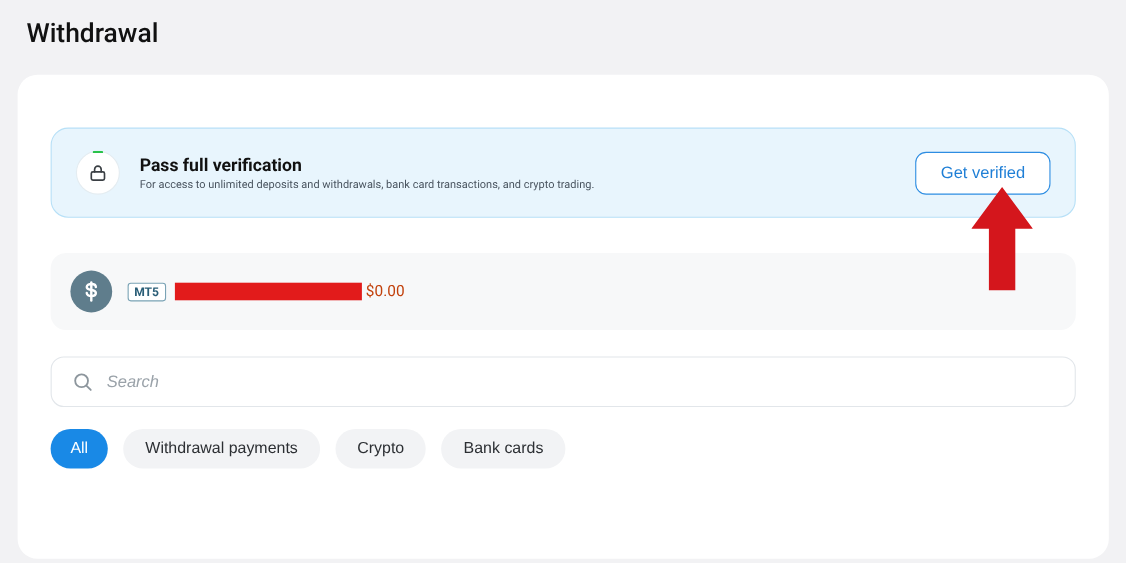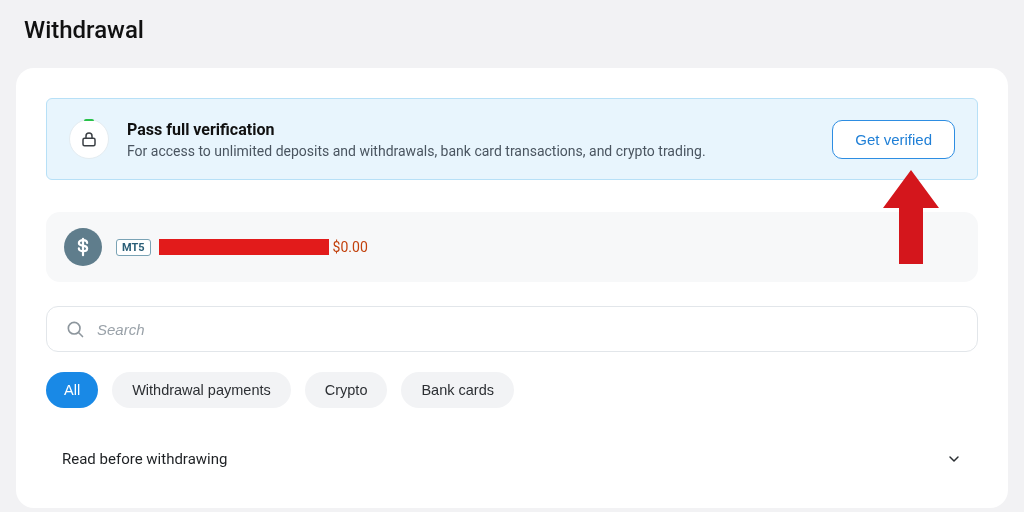--- a/index.html
+++ b/index.html
@@ -2,35 +2,35 @@
 <html><head>
 <meta charset="utf-8">
 <style>
   * { box-sizing: border-box; margin: 0; padding: 0; }
   html, body { width: 1024px; height: 512px; font-family: -apple-system, BlinkMacSystemFont, "Segoe UI", Roboto, Arial, sans-serif; background: #f2f2f4; color: #1a1a1a; }
   .page { width: 1024px; height: 368px; position: relative; }
   .page-title { font-size: 24px; font-weight: 500; padding: 16px 24px 12px 24px; color: #111; }
   .card { background: #fff; border-radius: 18px; margin: 12px 16px 0 16px; padding: 30px 30px 24px 30px; height: 440px; position: relative; }
   .alert {
     display: flex; align-items: center; gap: 18px;
-    background: #e8f5fd; border: 1px solid #b7e0f7; border-radius: 6px;
-    padding: 20px 22px; position: relative;
+    background: #e8f5fd; border: 1px solid #b7e0f7; border-radius: 16px;
+    padding: 20px 22px; position: relative; margin-top: 18px;
   }
   .alert-icon-wrap {
     width: 40px; height: 40px; border-radius: 50%; background: #fff; border: 1px solid #e4ecf1;
     display: flex; align-items: center; justify-content: center; position: relative; flex-shrink: 0;
   }
   .alert-icon-wrap::before {
     content: ""; position: absolute; top: -1px; left: 50%; transform: translateX(-50%);
     width: 10px; height: 3px; border-top: 2px solid #29c24a; border-radius: 2px;
   }
   .lock-svg { width: 18px; height: 18px; }
   .alert-text { flex: 1; }
   .alert-title { font-weight: 700; font-size: 16px; color: #111; margin-bottom: 4px; }
-  .alert-sub { font-size: 14px; color: #4a5560; }
+  .alert-sub { font-size: 10px; color: #4a5560; }
   .alert-btn {
     background: #fff; border: 1.5px solid #2d8de2; color: #1f7fd6;
     font-size: 15px; font-weight: 500; padding: 10px 22px; border-radius: 10px;
     cursor: pointer;
   }
   .arrow {
     position: absolute; left: 883px; top: 170px; width: 56px; height: 94px; pointer-events: none;
   }
   .arrow svg { width: 100%; height: 100%; }
   .account-row {
@@ -113,26 +113,20 @@
       <input type="text" placeholder="Search" style="">
     </div>
 
     <div class="chips">
       <button class="chip active">All</button>
       <button class="chip">Withdrawal payments</button>
       <button class="chip">Crypto</button>
       <button class="chip">Bank cards</button>
     </div>
 
-    <div class="accordion">
-      <div class="accordion-title">Read before withdrawing</div>
-      <svg class="chev" viewBox="0 0 24 24" fill="none" stroke="#2a2e32" stroke-width="2.2" stroke-linecap="round" stroke-linejoin="round">
-        <polyline points="6 9 12 15 18 9"></polyline>
-      </svg>
-    </div>
 
   </div>
 
   <div class="arrow">
     <svg viewBox="0 0 56 94">
       <polygon points="28,0 56,38 40,38 40,94 16,94 16,38 0,38" fill="#d4161c"></polygon>
     </svg>
   </div>
 </div>
 

